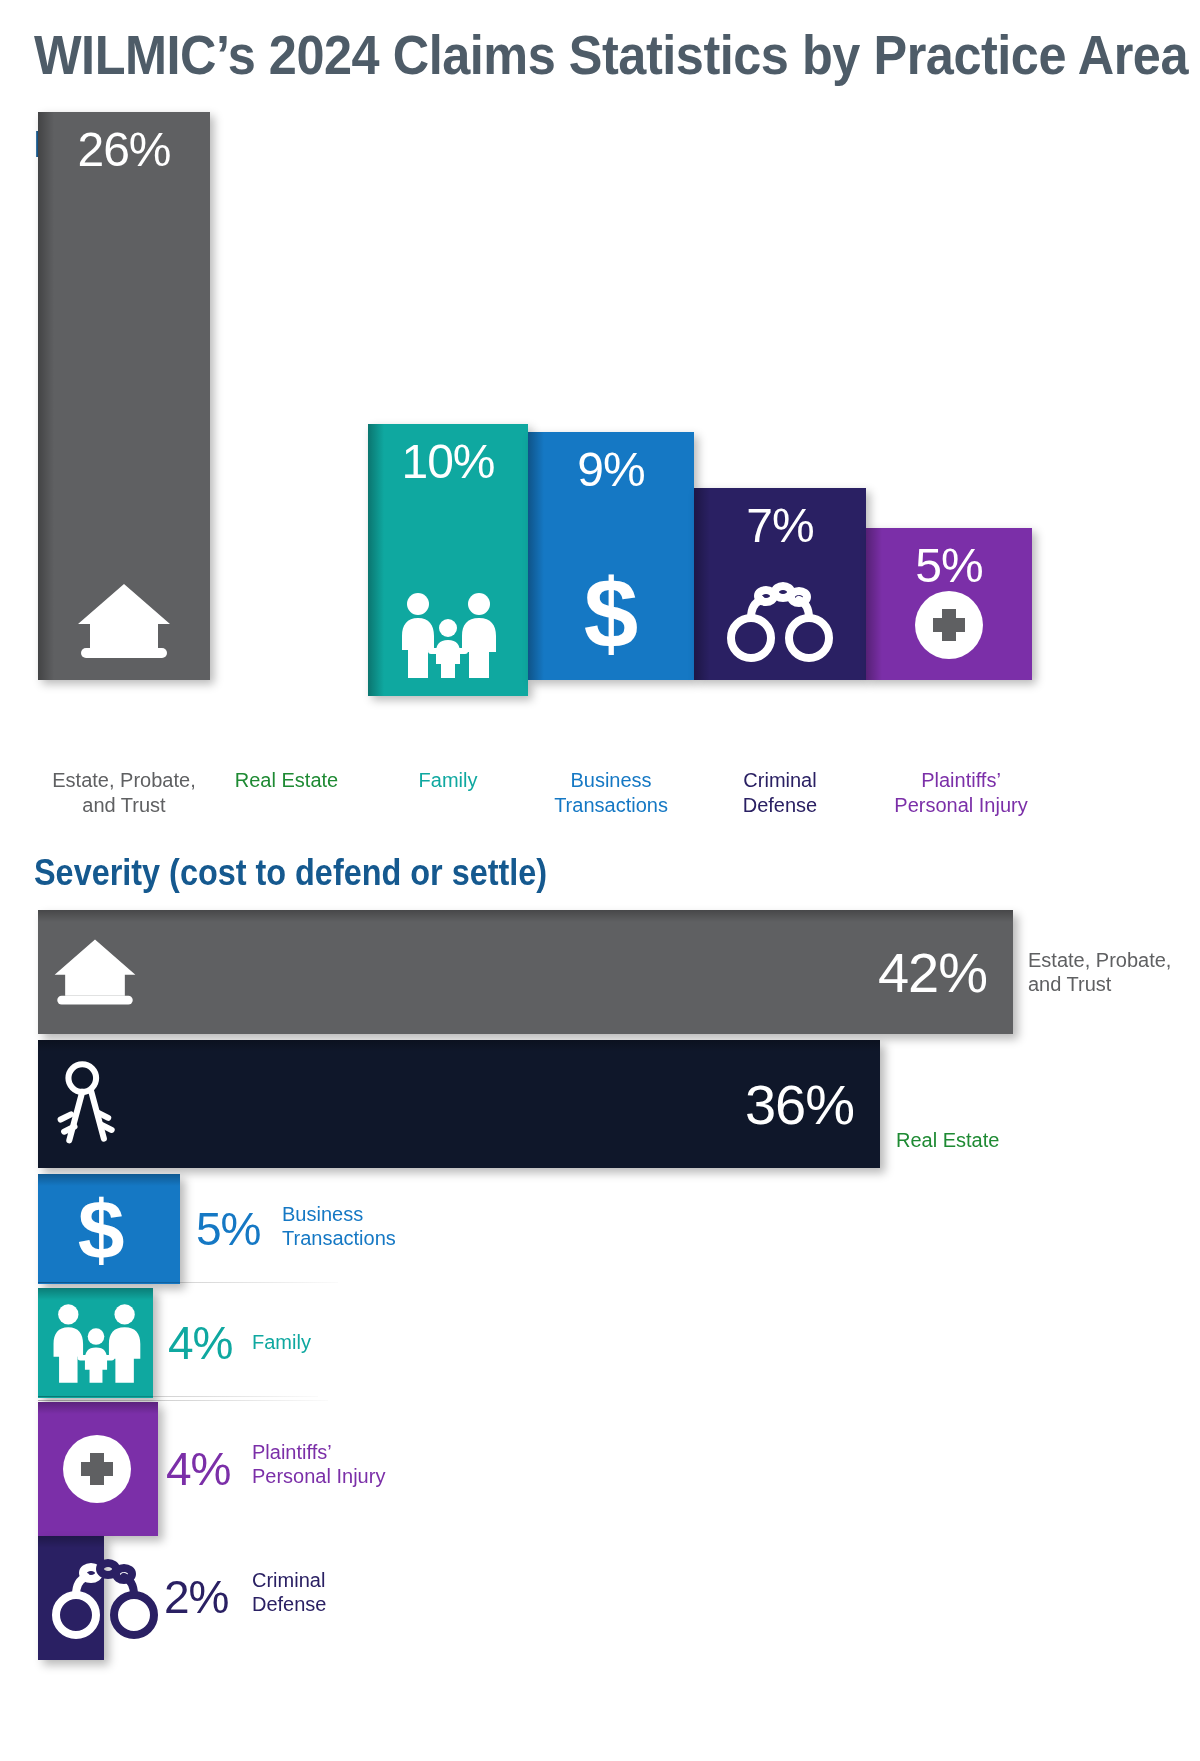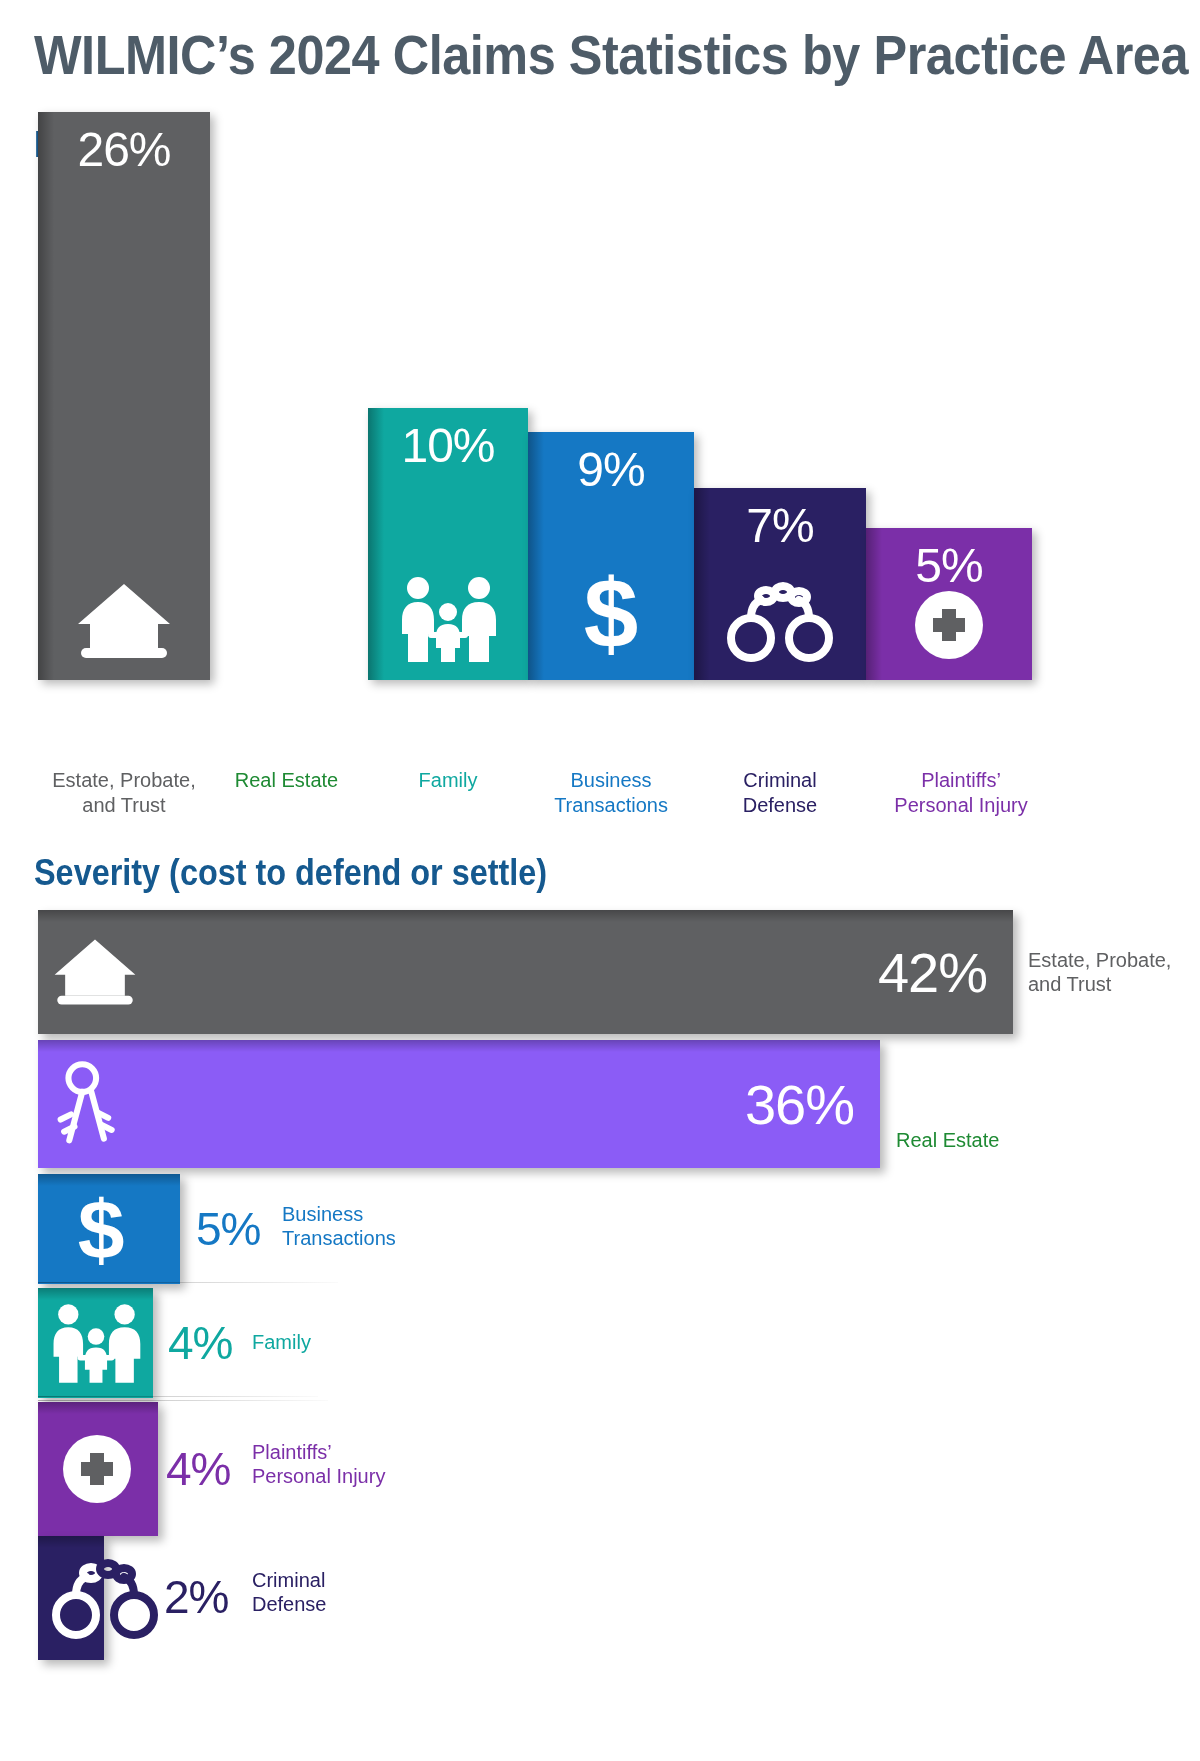--- a/index.html
+++ b/index.html
@@ -124,21 +124,21 @@
             <rect x="6" y="68" width="86" height="10" rx="5"></rect>
           </svg>
         </div>
       </div>
     </div>
     <div class="vbar-label" style="left:38px; width:172px; color:#5F6062;">Estate, Probate,
 and Trust</div>
 
     <div class="vbar-label" style="left:205px; width:163px; color:#1E8A33;">Real Estate</div>
 
-    <div class="vbar-wrap" style="left:368px; width:160px; height:272px; bottom:80px;">
+    <div class="vbar-wrap" style="left:368px; width:160px; height:272px; bottom:64px;">
       <div class="vbar" style="background:#0FA8A0;">
         <div class="vbar-pct">10%</div>
         <div class="vbar-icon">
           <svg width="104" height="86" viewBox="0 0 104 86" fill="#fff">
             <circle cx="22" cy="12" r="11"></circle>
             <path d="M22 26 c-11 0 -16 7 -16 18 l0 14 6 0 0 28 20 0 0 -28 6 0 0 -14 c0 -11 -5 -18 -16 -18z"></path>
             <circle cx="52" cy="36" r="9"></circle>
             <path d="M52 48 c-9 0 -12 5 -12 13 l0 11 5 0 0 14 14 0 0 -14 5 0 0 -11 c0 -8 -3 -13 -12 -13z"></path>
             <circle cx="83" cy="12" r="11"></circle>
             <path d="M83 26 c-12 0 -17 7 -17 18 l0 16 7 0 0 26 20 0 0 -26 7 0 0 -16 c0 -11 -5 -18 -17 -18z"></path>
@@ -210,21 +210,21 @@
             <rect x="6" y="68" width="86" height="10" rx="5"></rect>
           </svg>
         </div>
         <div class="hbar-pct-in">42%</div>
       </div>
       <div class="hbar-label-out" style="left:1028px; top:38px; color:#5F6062;">Estate, Probate,
 and Trust</div>
     </div>
 
     <div class="hrow" style="top:140px; height:128px; width:1200px;">
-      <div class="hbar" style="width:842px; height:128px; background:#8b5cf6;">
+      <div class="hbar" style="width:842px; height:128px; background:#0f172a;">
         <div class="hbar-icon">
           <svg width="64" height="92" viewBox="0 0 74 100" fill="none" stroke="#fff" stroke-width="7">
             <circle cx="35" cy="20" r="16"></circle>
             <path d="M35 36 L20 92" stroke-linecap="round"></path>
             <path d="M22 62 L10 68 M26 76 L14 82" stroke-linecap="round"></path>
             <path d="M45 34 L60 90" stroke-linecap="round"></path>
             <path d="M53 60 L65 66 M57 74 L69 80" stroke-linecap="round"></path>
           </svg>
         </div>
         <div class="hbar-pct-in">36%</div>

